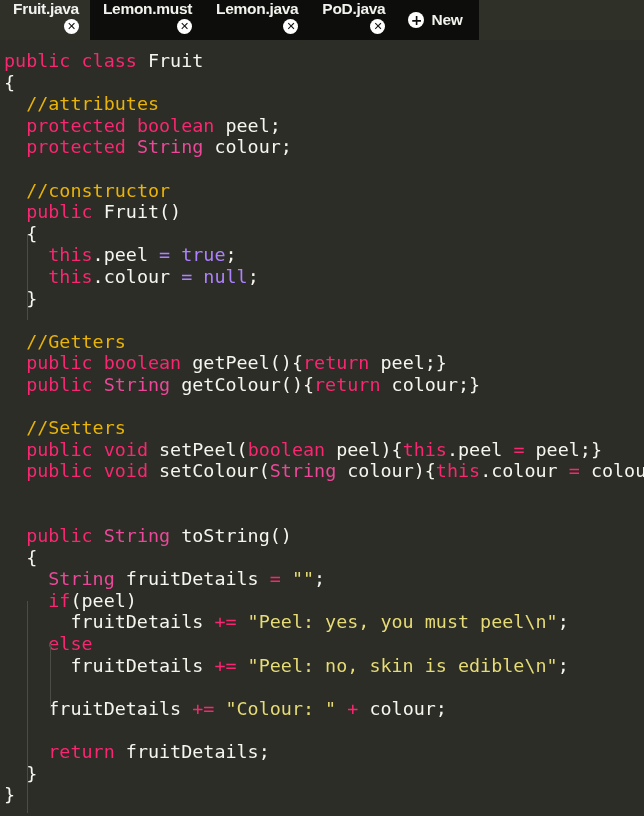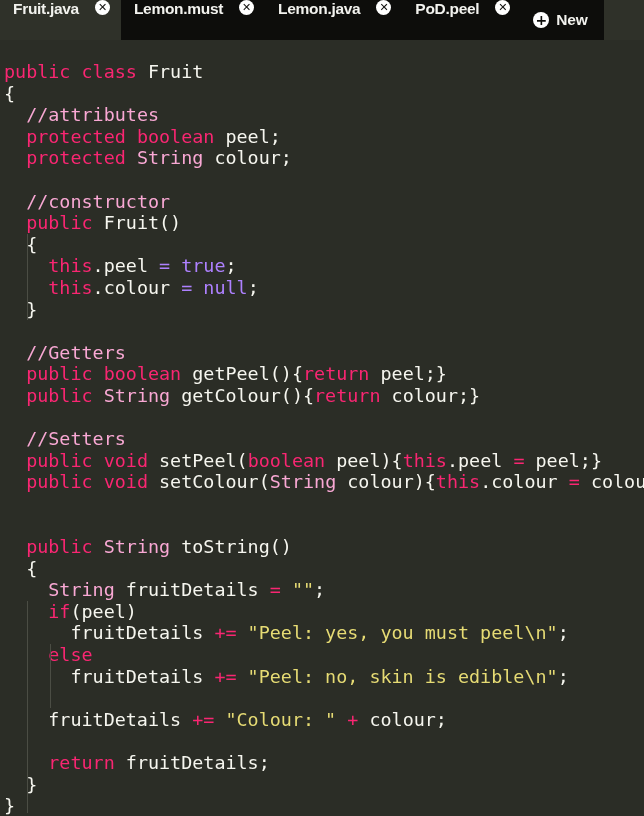--- a/index.html
+++ b/index.html
@@ -24,31 +24,32 @@
     overflow: hidden;
   }
   #tabstrip {
     display: flex;
     align-items: stretch;
     background: #0d0d0b;
     height: 40px;
   }
   .tab {
     display: flex;
-    align-items: flex-start;
-    gap: 16px;
+    align-items: flex-end;
+    gap: 1px;
     padding: 0 11px 0 13px;
     color: #f2f2ee;
     font-family: "Liberation Sans", sans-serif;
     font-weight: bold;
     font-size: 15.5px;
     letter-spacing: -0.3px;
     white-space: nowrap;
     cursor: pointer;
     user-select: none;
+    flex-direction: column;
   }
   .tab.active {
     background: #2f3129;
   }
   .tab-label { display: block; }
   .tab-close {
     display: inline-flex;
     align-items: center;
     justify-content: center;
     width: 15px;
@@ -90,21 +91,21 @@
     line-height: 1;
     flex: none;
   }
 
   
   #editor {
     position: relative;
     height: 776px;
     background: #2b2d26;
     overflow: hidden;
-    padding-top: 21px;
+    padding-top: 10px;
     box-sizing: border-box;
   }
   #code {
     position: relative;
     margin: 0;
     padding: 0;
     font-family: "DejaVu Sans Mono", monospace;
     font-size: 18.4px;
     line-height: 21.6px;
     white-space: pre;
@@ -120,45 +121,45 @@
   
   .guide {
     position: absolute;
     width: 1px;
     background: #4b4d44;
     pointer-events: none;
   }
 
   
   .k   { color: #f92672; }  
-  .ty  { color: #f9a8d4; }  
+  .ty  { color: #ec4899; }  
   .lit { color: #ae81ff; }  
   .str { color: #e6db74; }  
-  .cm  { color: #f9a8d4; }  
+  .cm  { color: #eab308; }  
   .id  { color: #f6f6ef; }  
 </style>
 </head>
 <body>
 
 <div id="tabbar">
   <div id="tabstrip">
       <div class="tab active">
         <span class="tab-label">Fruit.java</span>
         <span class="tab-close">✕</span>
       </div>
       <div class="tab">
         <span class="tab-label">Lemon.must</span>
         <span class="tab-close">✕</span>
       </div>
       <div class="tab">
         <span class="tab-label">Lemon.java</span>
         <span class="tab-close">✕</span>
       </div>
       <div class="tab">
-        <span class="tab-label">PoD.peel</span>
+        <span class="tab-label">PoD.java</span>
         <span class="tab-close">✕</span>
       </div>
       <div class="new-tab">
         <span class="new-plus">+</span>
         <span>New</span>
       </div>
     </div>
 </div>
 
 <div id="editor">

